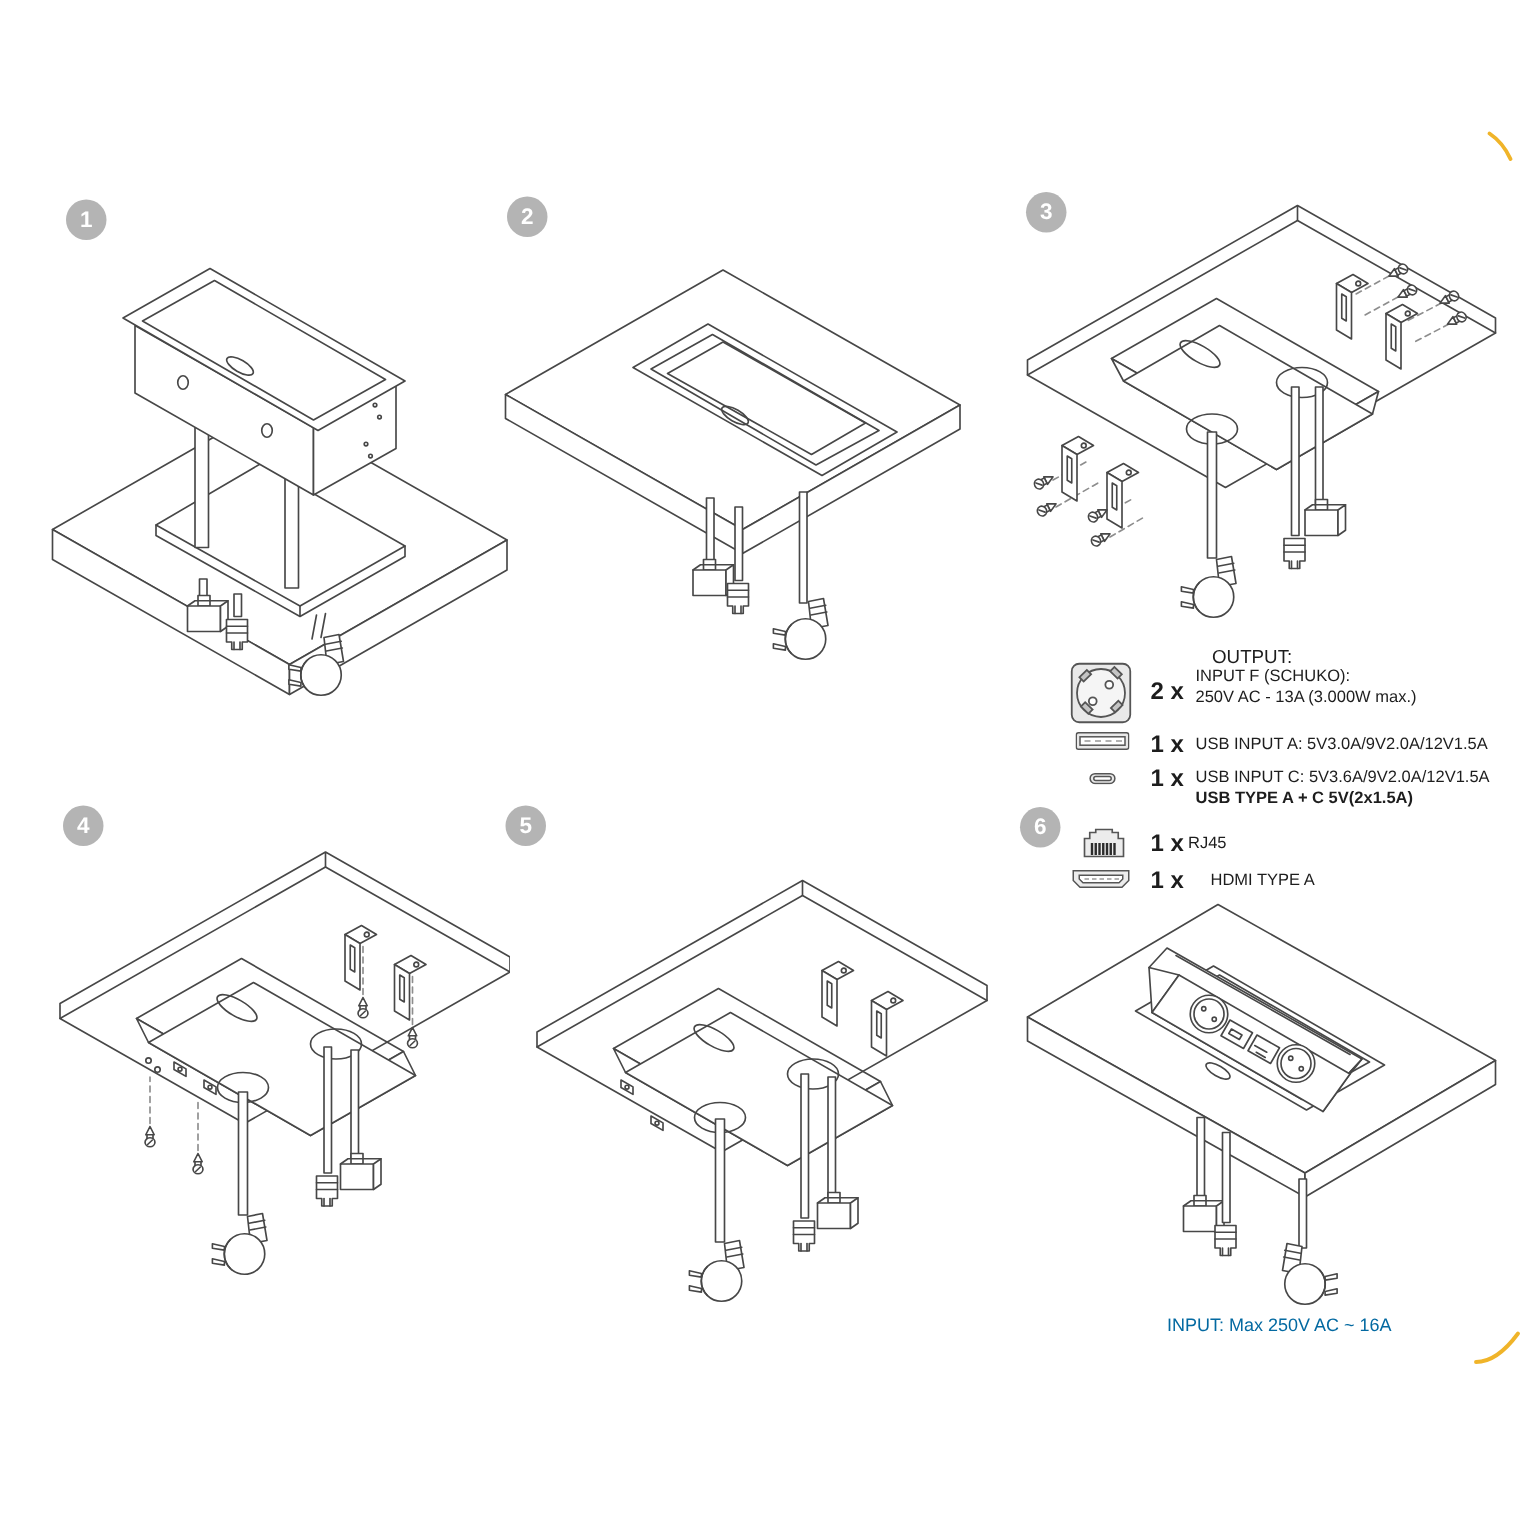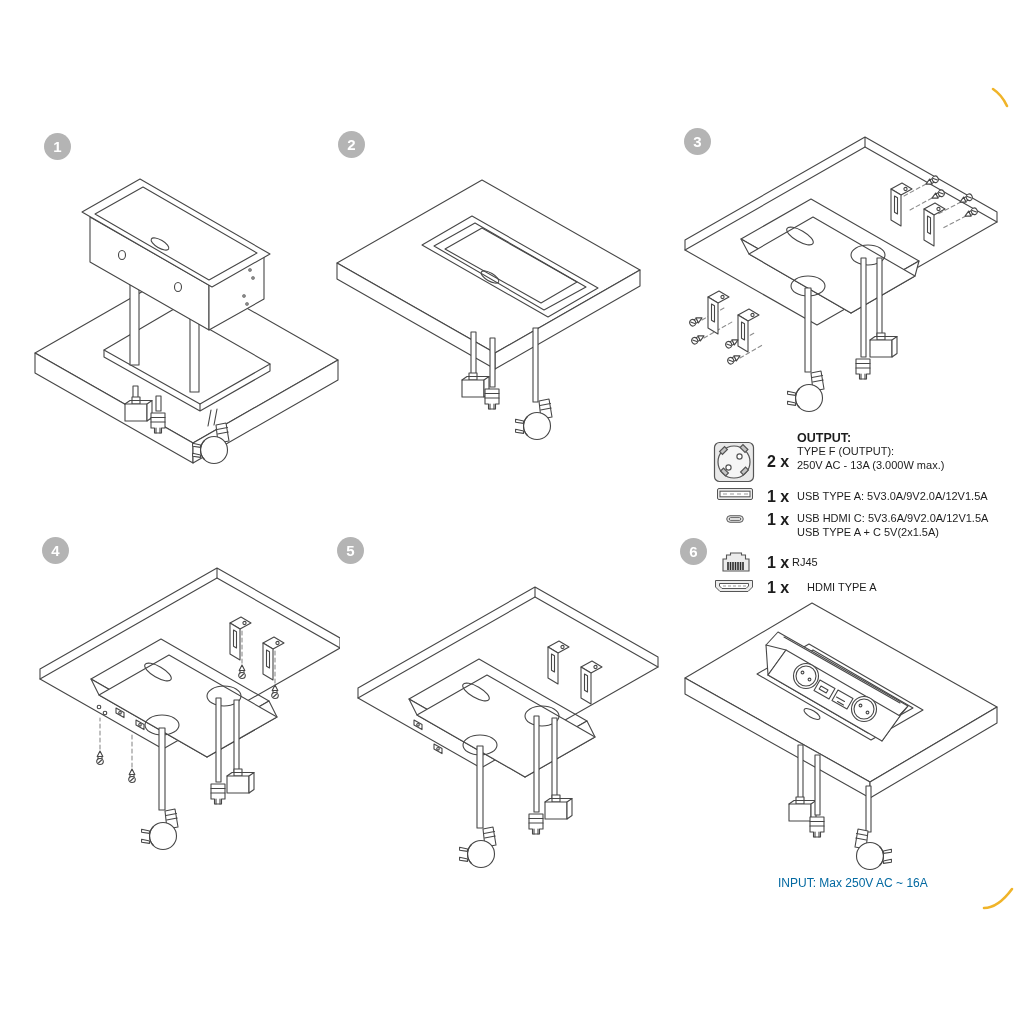--- a/index.html
+++ b/index.html
@@ -3,25 +3,25 @@
 <meta charset="utf-8">
 <style>
   *{margin:0;padding:0;box-sizing:border-box}
   html,body{background:#fff}
   #canvas{position:relative;width:1024px;height:1024px;background:#fff;overflow:hidden;
           font-family:"Liberation Sans",sans-serif;color:#1d1d1d}
   .badge{position:absolute;width:27px;height:27px;border-radius:50%;background:#b4b4b4;color:#fff;
          font:bold 15px/27px "Liberation Sans",sans-serif;text-align:center;letter-spacing:0}
   svg.illus{position:absolute;display:block}
   #output-panel{position:absolute;left:712px;top:425px;width:312px;height:190px}
-  .op-title{position:absolute;left:85px;top:6px;font-size:12.5px;font-weight:bold}
+  .op-title{position:absolute;left:96px;top:6px;font-size:12.5px;font-weight:normal}
   .icell{position:absolute;display:flex;align-items:center;justify-content:center}
   .qcell{position:absolute;font-size:16px;font-weight:bold;white-space:nowrap}
   .tcell{position:absolute;font-size:11px;line-height:14px;white-space:nowrap}
-  .tbold{font-weight:normal}
+  .tbold{font-weight:bold}
   #input-note{position:absolute;left:778px;top:876px;font-size:12px;color:#0369a1;white-space:nowrap}
 </style>
 </head>
 <body>
 
 <div id="canvas">
 
   <svg width="0" height="0" style="position:absolute" aria-hidden="true">
     <defs>
       <g id="sc">
@@ -311,47 +311,47 @@
           <g fill="#c4c4c4">
             <rect x="7" y="7.5" width="7" height="4" transform="rotate(-45 10.5 9.5)"></rect>
             <rect x="27.5" y="5.5" width="7" height="4" transform="rotate(45 31 7.5)"></rect>
             <rect x="8" y="29" width="7" height="4" transform="rotate(45 11.5 31)"></rect>
             <rect x="28" y="28" width="7" height="4" transform="rotate(-45 31.5 30)"></rect>
           </g>
         </g>
       </svg>
     </div>
     <div class="qcell" style="left:55px;top:28px">2 x</div>
-    <div class="tcell" style="left:85px;top:19px">TYPE F (OUTPUT):</div>
+    <div class="tcell" style="left:85px;top:19px">INPUT F (SCHUKO):</div>
     <div class="tcell" style="left:85px;top:33px">250V AC - 13A (3.000W max.)</div>
 
     <div class="icell" style="left:5px;top:63px;width:36px;height:12px">
       <svg width="36" height="12" viewBox="0 0 36 12">
         <g stroke="#555" stroke-width="1" fill="none">
           <rect x="0.5" y="0.5" width="35" height="11" rx="1.5" fill="#e9e9e9"></rect>
           <rect x="3" y="3.2" width="30" height="5.6" fill="#fff"></rect>
           <g stroke="#999">
               <path d="M6,6 h4 M13,6 h4 M20,6 h4 M27,6 h4"></path>
             </g>
         </g>
       </svg>
     </div>
     <div class="qcell" style="left:55px;top:63px">1 x</div>
-    <div class="tcell" style="left:85px;top:64px">USB TYPE A: 5V3.0A/9V2.0A/12V1.5A</div>
+    <div class="tcell" style="left:85px;top:64px">USB INPUT A: 5V3.0A/9V2.0A/12V1.5A</div>
 
     <div class="icell" style="left:14px;top:90px;width:18px;height:8px">
       <svg width="18" height="8" viewBox="0 0 18 8">
         <g stroke="#555" stroke-width="1" fill="none">
           <rect x="0.75" y="0.75" width="16.5" height="6.5" rx="3.25" fill="#e9e9e9"></rect>
           <rect x="3.2" y="2.7" width="11.6" height="2.6" rx="1.3" fill="#fff"></rect>
         </g>
       </svg>
     </div>
     <div class="qcell" style="left:55px;top:86px">1 x</div>
-    <div class="tcell" style="left:85px;top:86px">USB HDMI C: 5V3.6A/9V2.0A/12V1.5A</div>
+    <div class="tcell" style="left:85px;top:86px">USB INPUT C: 5V3.6A/9V2.0A/12V1.5A</div>
     <div class="tcell tbold" style="left:85px;top:100px">USB TYPE A + C 5V(2x1.5A)</div>
 
     <div class="icell" style="left:8px;top:125px;width:32px;height:24px">
       <svg width="32" height="24" viewBox="0 0 32 24">
         <g stroke="#555" stroke-width="1.1" fill="none">
           <path d="M3,9 h3.5 V5 h4 V3 h11 V5 h4 v4 H29 v12 H3 Z" fill="#ececec"></path>
           <g stroke="#2c2c2c" stroke-width="1.6">
             <path d="M8,12 v8 M10.5,12 v8 M13,12 v8 M15.5,12 v8 M18,12 v8 M20.5,12 v8 M23,12 v8"></path>
           </g>
         </g>

